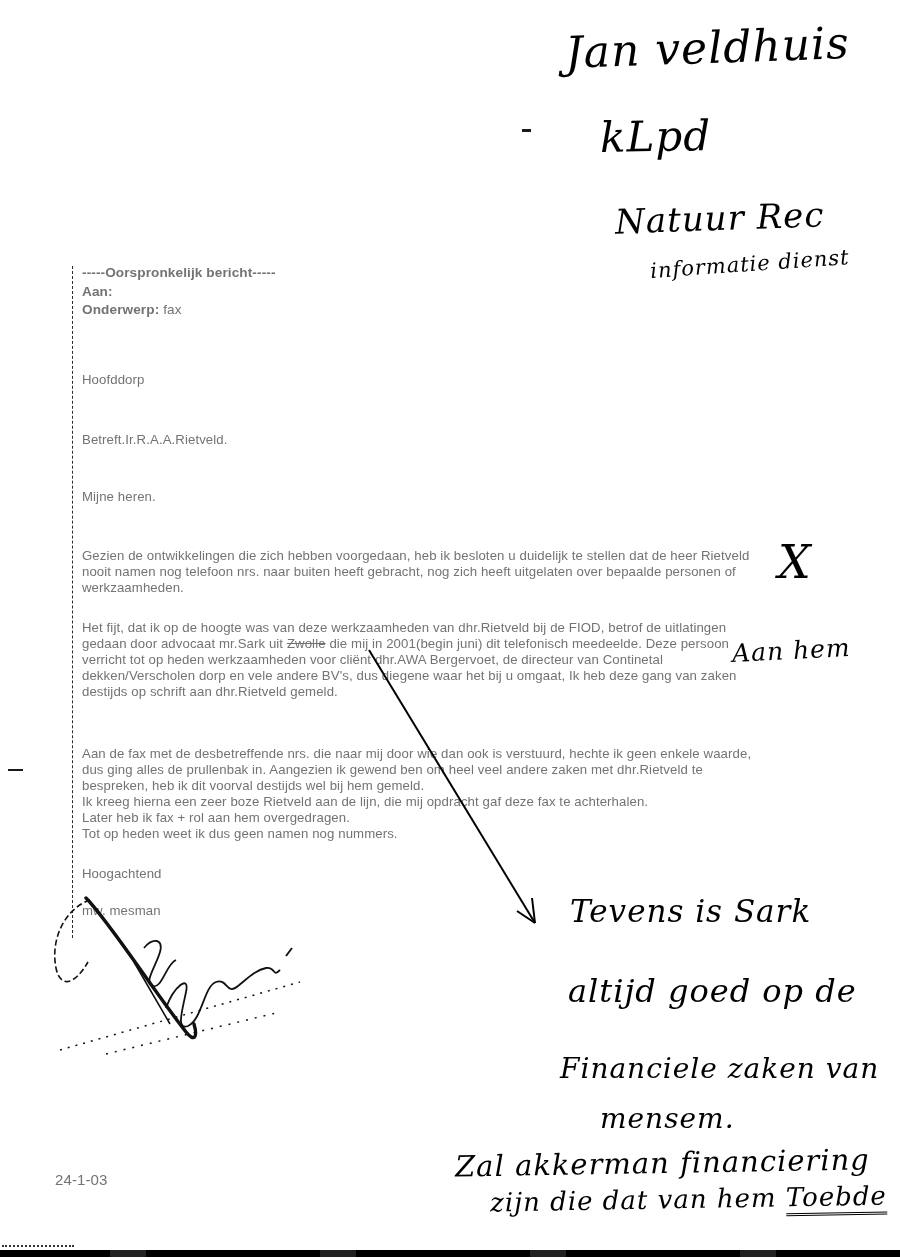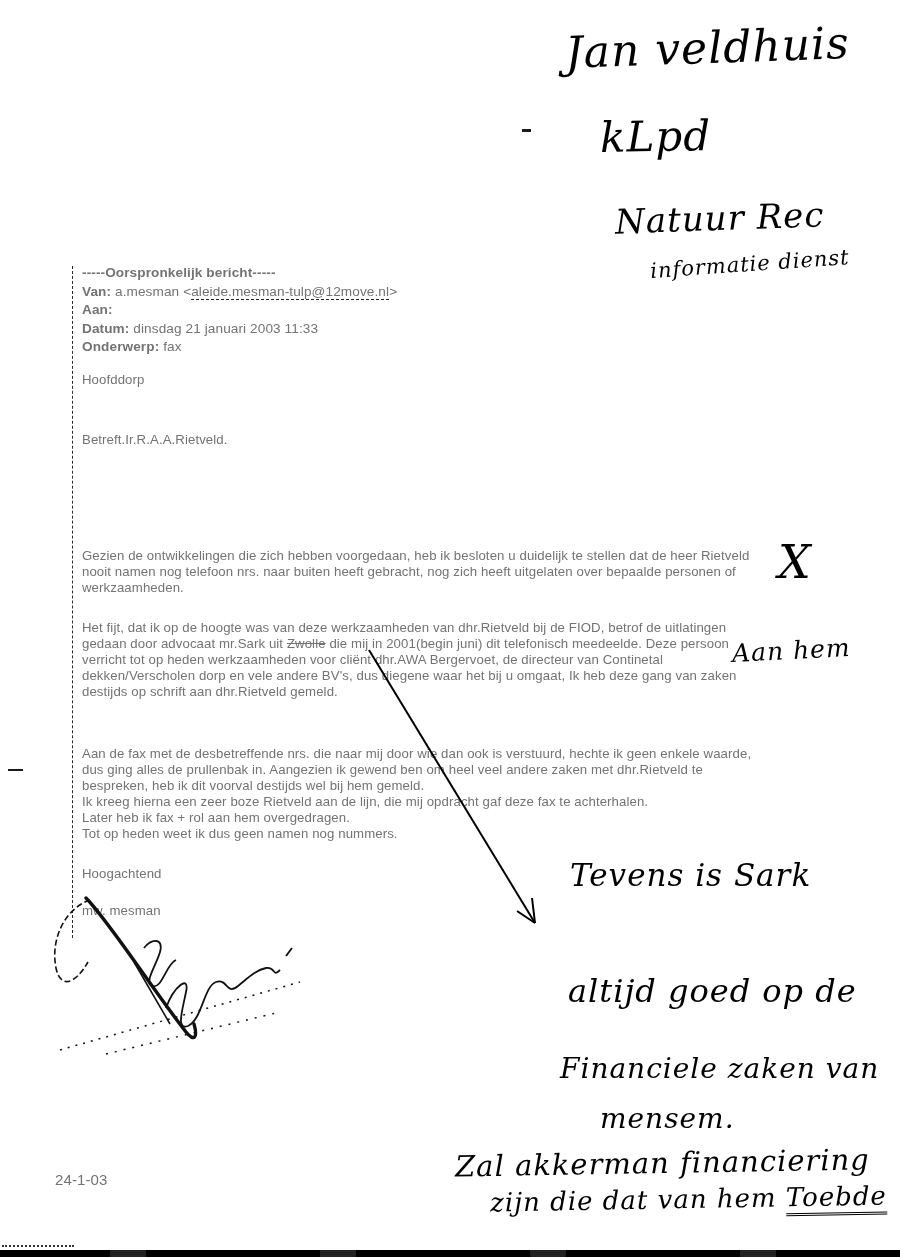--- a/index.html
+++ b/index.html
@@ -33,34 +33,29 @@
 </style>
 </head>
 <body>
 
 <div class="page">
 
   <div class="quote-line"></div>
 
   <div class="typed hdr" style="top:264px;">
     <div><span class="sep">-----Oorspronkelijk bericht-----</span></div>
-    <div>
-      <span class="lbl">Van:</span><span> a.mesman </span><span>&lt;</span><span class="email-link">aleide.mesman-tulp@12move.nl</span><span>&gt;</span>
-    </div>
     <div><span class="lbl">Aan:</span></div>
-    <div>
-      <span class="lbl">Datum:</span><span> dinsdag 21 januari 2003 11:33</span>
-    </div>
     <div>
       <span class="lbl">Onderwerp:</span><span> fax</span>
     </div>
   </div>
 
   <div class="typed" style="top:372px;">Hoofddorp</div>
   <div class="typed" style="top:432px;">Betreft.Ir.R.A.A.Rietveld.</div>
+  <div class="typed" style="top:489px;">Mijne heren.</div>
 
   <div class="typed para" style="top:548px;">Gezien de ontwikkelingen die zich hebben voorgedaan, heb ik besloten u duidelijk te stellen dat de heer Rietveld nooit namen nog telefoon nrs. naar buiten heeft gebracht, nog zich heeft uitgelaten over bepaalde personen of werkzaamheden.</div>
 
   <div class="typed" style="top:620px;">
     <span>Het fijt, dat ik op de hoogte was van deze werkzaamheden van dhr.Rietveld bij de FIOD, betrof de uitlatingen gedaan door advocaat mr.Sark uit </span><span class="struck">Zwolle</span><span> die mij in 2001(begin juni) dit telefonisch meedeelde. Deze persoon verricht tot op heden werkzaamheden voor cliënt dhr.AWA Bergervoet, de directeur van Continetal dekken/Verscholen dorp en vele andere BV's, dus diegene waar het bij u omgaat, Ik heb deze gang van zaken destijds op schrift aan dhr.Rietveld gemeld.</span>
   </div>
 
   <div class="typed para" style="top:746px;">Aan de fax met de desbetreffende nrs. die naar mij door wie dan ook is verstuurd, hechte ik geen enkele waarde, dus ging alles de prullenbak in. Aangezien ik gewend ben om heel veel andere zaken met dhr.Rietveld te bespreken, heb ik dit voorval destijds wel bij hem gemeld.
 Ik kreeg hierna een zeer boze Rietveld aan de lijn, die mij opdracht gaf deze fax te achterhalen.
 Later heb ik fax + rol aan hem overgedragen.
@@ -88,21 +83,21 @@
   </svg>
 
   <div class="hand" style="left:565px; top:22px; font-size:44px; transform:rotate(-2deg);">Jan veldhuis</div>
   <div class="hand" style="left:600px; top:112px; font-size:42px; transform:rotate(-1deg);">kLpd</div>
   <div class="hand" style="left:615px; top:198px; font-size:34px; transform:rotate(-2deg);">Natuur Rec</div>
   <div class="hand" style="left:650px; top:252px; font-size:21px; transform:rotate(-4deg);">informatie dienst</div>
 
   <div class="hand" style="left:778px; top:535px; font-size:46px;">X</div>
   <div class="hand" style="left:732px; top:636px; font-size:25px; transform:rotate(-3deg);">Aan hem</div>
 
-  <div class="hand" style="left:570px; top:857px; font-size:31px;">Tevens is Sark</div>
+  <div class="hand" style="left:570px; top:893px; font-size:31px;">Tevens is Sark</div>
   <div class="hand" style="left:568px; top:972px; font-size:32px;">altijd goed op de</div>
   <div class="hand" style="left:560px; top:1052px; font-size:28px;">Financiele zaken van</div>
   <div class="hand" style="left:600px; top:1102px; font-size:28px;">mensem.</div>
   <div class="hand" style="left:455px; top:1146px; font-size:29px; transform:rotate(-1deg);">Zal akkerman financiering</div>
   <div class="hand" style="left:490px; top:1184px; font-size:26px; transform:rotate(-1deg);">
     <span>zijn die dat van hem </span><span class="hw-underline">Toebde</span>
   </div>
 
   <div class="artifact" style="left:522px; top:129px; width:9px; height:3px;"></div>
   <div class="artifact" style="left:8px; top:769px; width:15px; height:2px;"></div>

